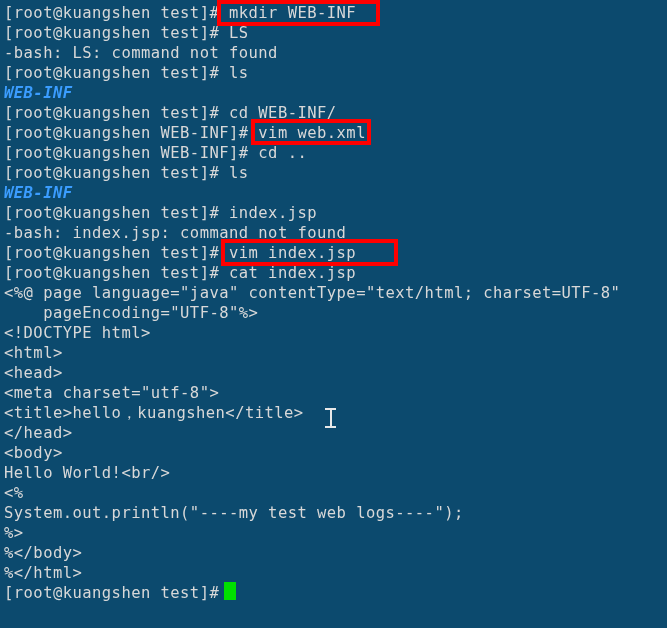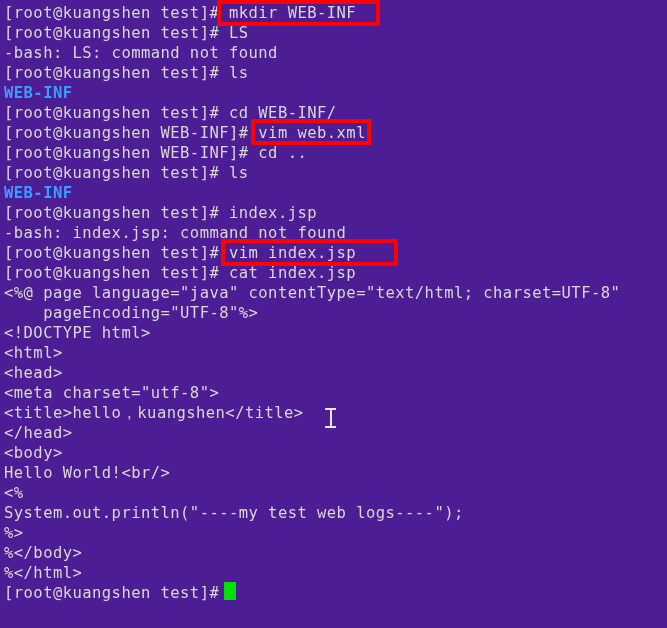--- a/index.html
+++ b/index.html
@@ -4,21 +4,21 @@
 <style>
   html, body {
     margin: 0;
     padding: 0;
     background: #000000;
   }
   #terminal {
     position: relative;
     width: 667px;
     height: 628px;
-    background: #4c1d95;
+    background: #0c4a6e;
     overflow: hidden;
     font-family: "DejaVu Sans Mono", "Liberation Mono", monospace;
     font-size: 15.5px;
     line-height: 20px;
     color: #d8d8d8;
   }
   #lines {
     position: absolute;
     left: 4px;
     top: 3px;
@@ -27,20 +27,21 @@
   }
   .line {
     height: 20px;
     white-space: pre;
     letter-spacing: 0.45px;
   }
   .c-default { color: #d8d8d8; }
   .c-dir {
     color: #3b9dff;
     font-weight: bold;
+    font-style: italic;
   }
   .highlight-box {
     position: absolute;
     border: 4px solid #ff0000;
     box-sizing: border-box;
     pointer-events: none;
   }
   #cursor-block {
     position: absolute;
     background: #00e000;

